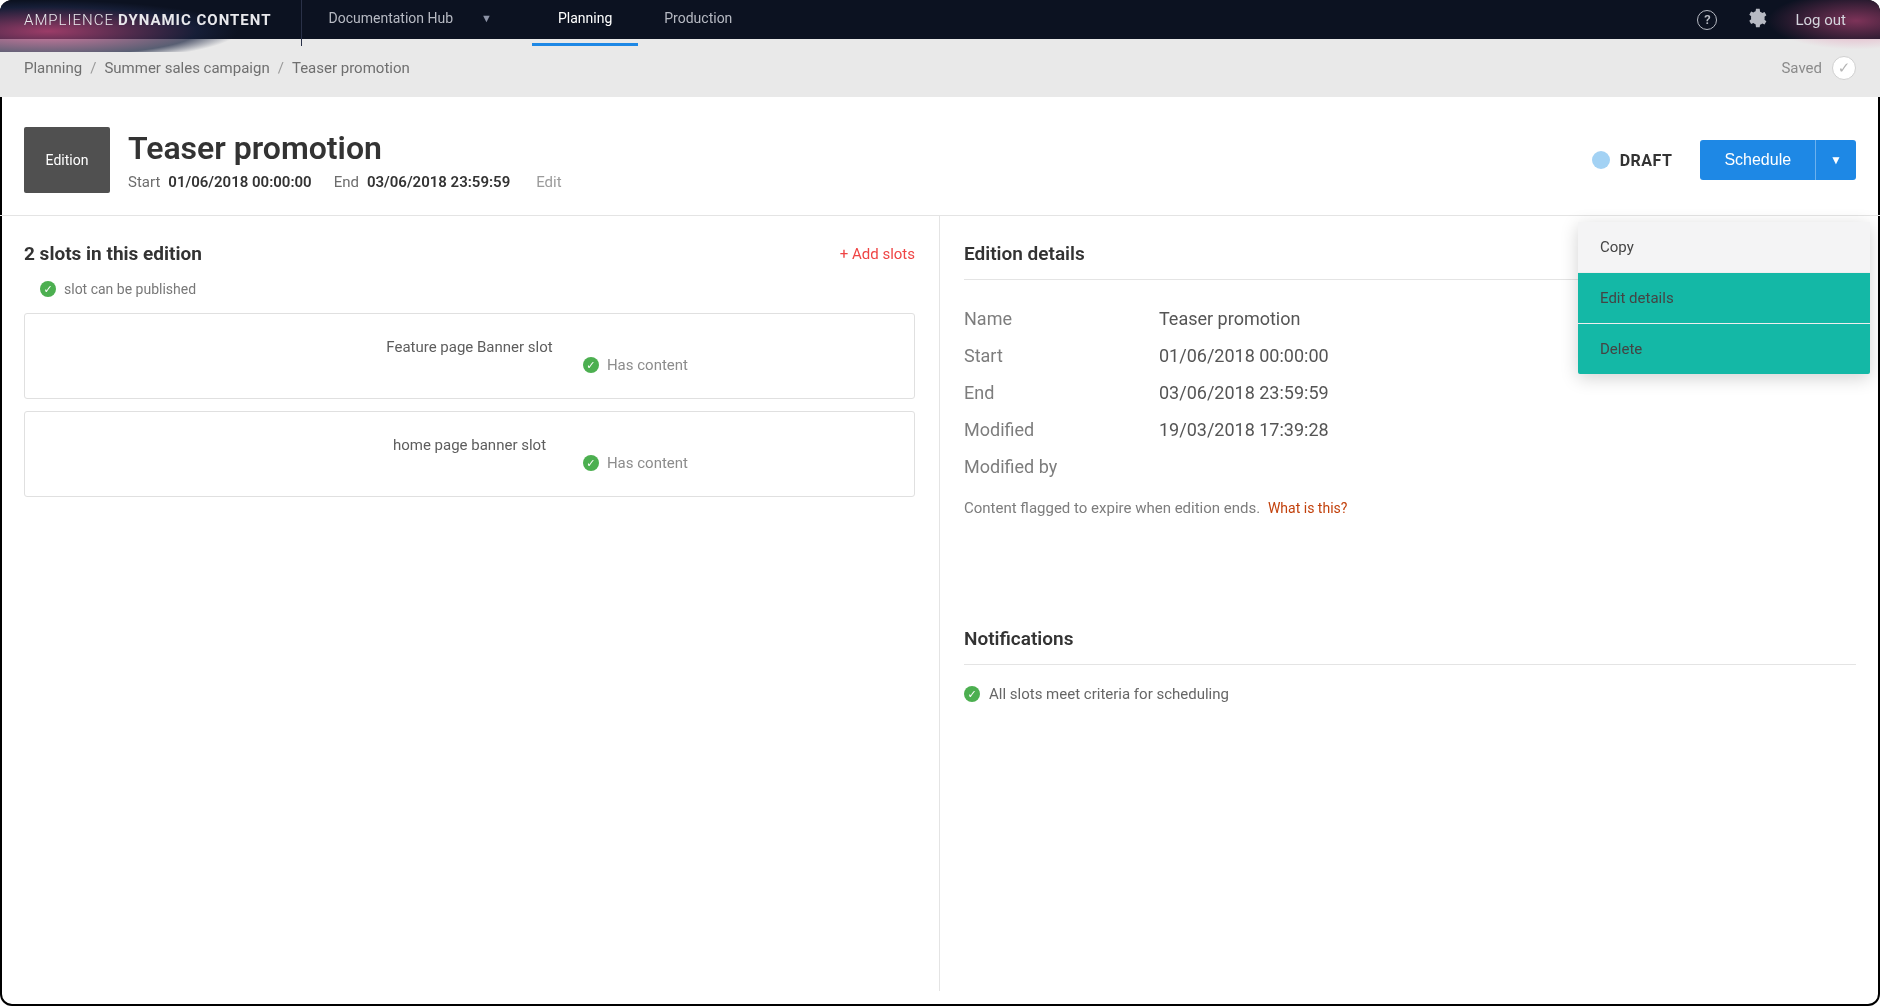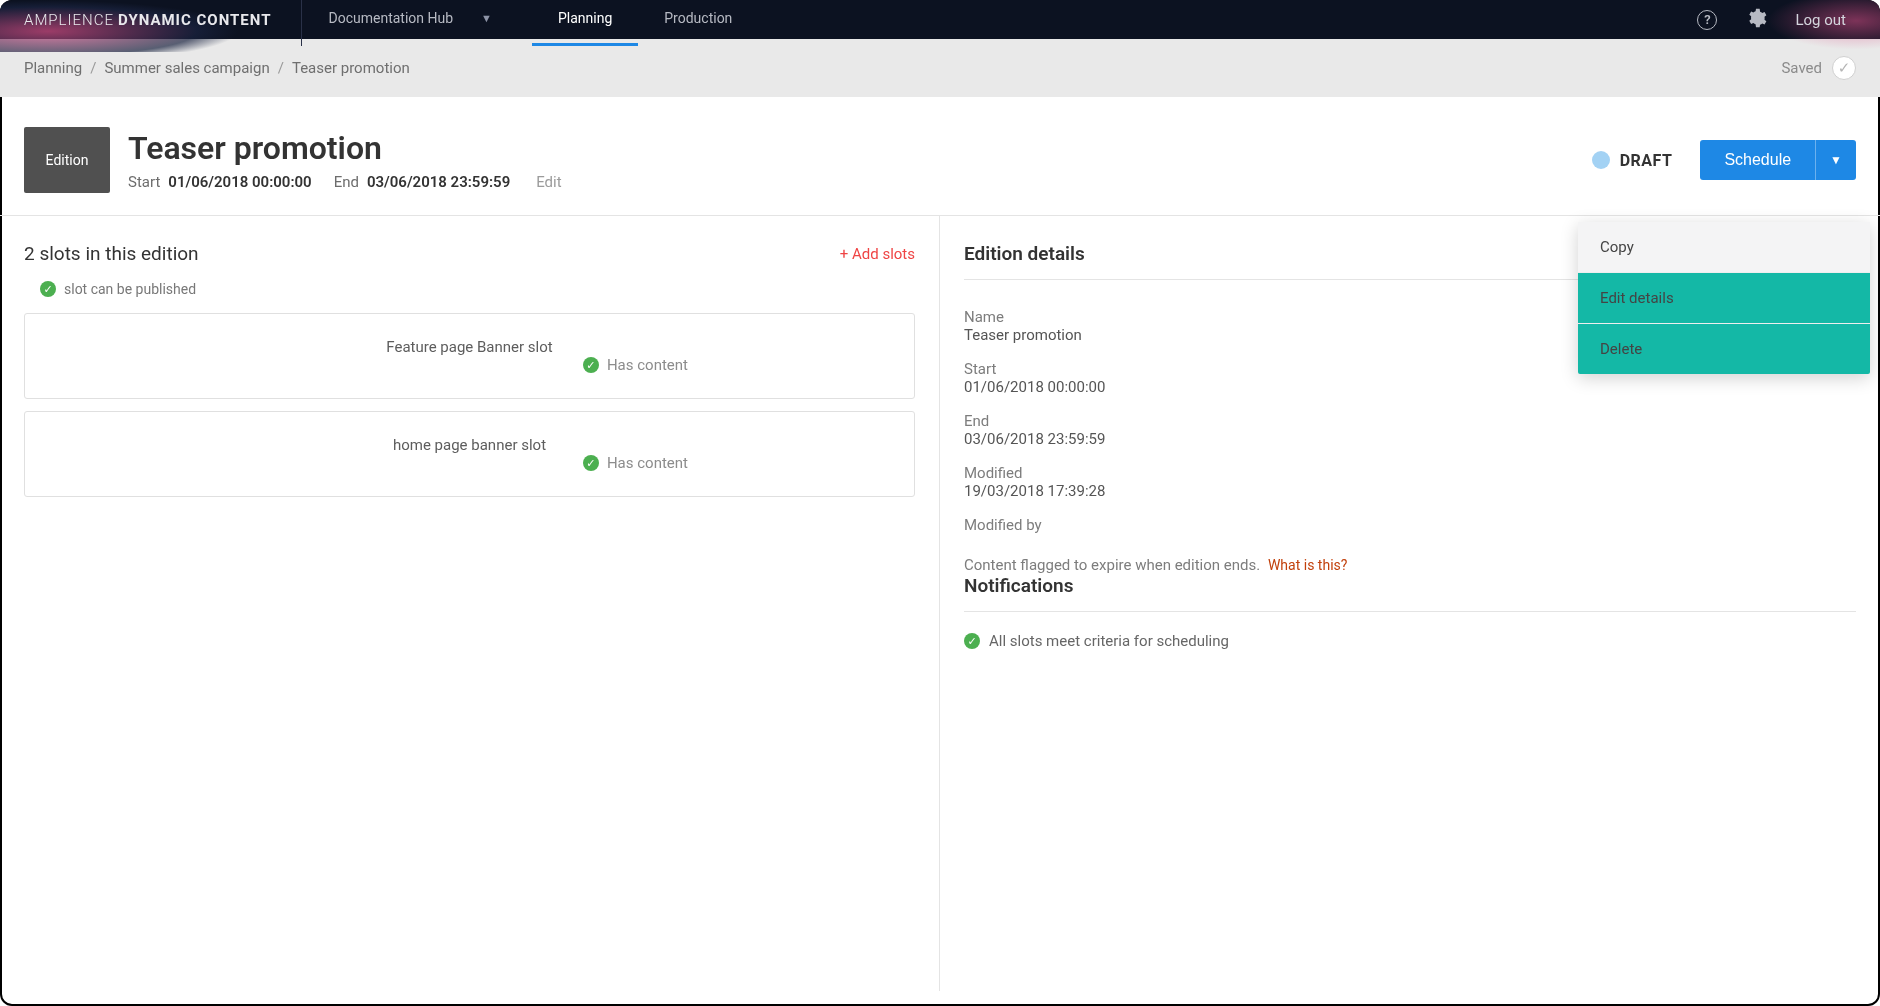--- a/index.html
+++ b/index.html
@@ -50,39 +50,39 @@
 .dropdown .item { padding: 16px 22px; font-size: 15px; color: #444; cursor: pointer; border-bottom: 1px solid #eee; }
 .dropdown .item:last-child { border-bottom: none; }
 .dropdown .item.hover { background: #f4f4f5; }
 
 
 .main { display: flex; border-top: 1px solid #e4e4e4; height: calc(1006px - 52px - 58px - 120px); }
 .leftcol { width: 940px; border-right: 1px solid #e4e4e4; padding: 26px 24px; }
 .rightcol { flex: 1; padding: 26px 24px; }
 
 .slotshead { display: flex; align-items: center; margin-bottom: 16px; }
-.slotshead h2 { font-size: 19px; font-weight: 400; }
+.slotshead h2 { font-size: 19px; font-weight: 700; }
 .addslots { margin-left: auto; color: #ef4444; font-size: 15px; cursor: pointer; }
 
 .publegend { display: flex; align-items: center; gap: 8px; color: #787878; font-size: 14px; margin: 8px 0 16px 16px; }
 .greencheck { width: 16px; height: 16px; background: #4caf50; border-radius: 50%; display: inline-flex; align-items: center; justify-content: center; color: #fff; font-size: 11px; }
 
 .slotcard { border: 1px solid #e0e0e0; border-radius: 3px; padding: 24px 26px; margin-bottom: 12px; display: flex; align-items: center; cursor: pointer; flex-direction: column; }
 .slotcard .name { color: #5d5d5d; font-size: 15px; }
 .slotcard .hasc { margin-left: auto; display: flex; align-items: center; gap: 8px; color: #8c8c8c; font-size: 15px; padding-right: 200px; }
 
 
 .sectitle { font-size: 19px; font-weight: 600; margin-bottom: 14px; }
 .hr { border-bottom: 1px solid #e4e4e4; margin-bottom: 20px; }
-.kvrow { display: flex; padding: 8px 0; font-size: 15px; flex-direction: column; }
+.kvrow { display: flex; padding: 8px 0; font-size: 18px; }
 .kvrow .k { width: 195px; color: #7d7d7d; }
 .kvrow .v { color: #555; }
 .expireline { margin-top: 14px; color: #7d7d7d; font-size: 15px; }
 .whatis { color: #c2410c; margin-left: 4px; cursor: pointer; font-size: 14px; }
-.notifs { }
+.notifs { margin-top: 110px; }
 .notifline { display: flex; align-items: center; gap: 9px; color: #666; font-size: 15px; margin-top: 16px; }
 
 
 .shell { position: absolute; inset: 0; border-radius: 12px; overflow: hidden; background: #fff; box-shadow: inset 0 0 0 2px #000; }
 </style>
 </head>
 <body>
 
 <div class="shell">
 

